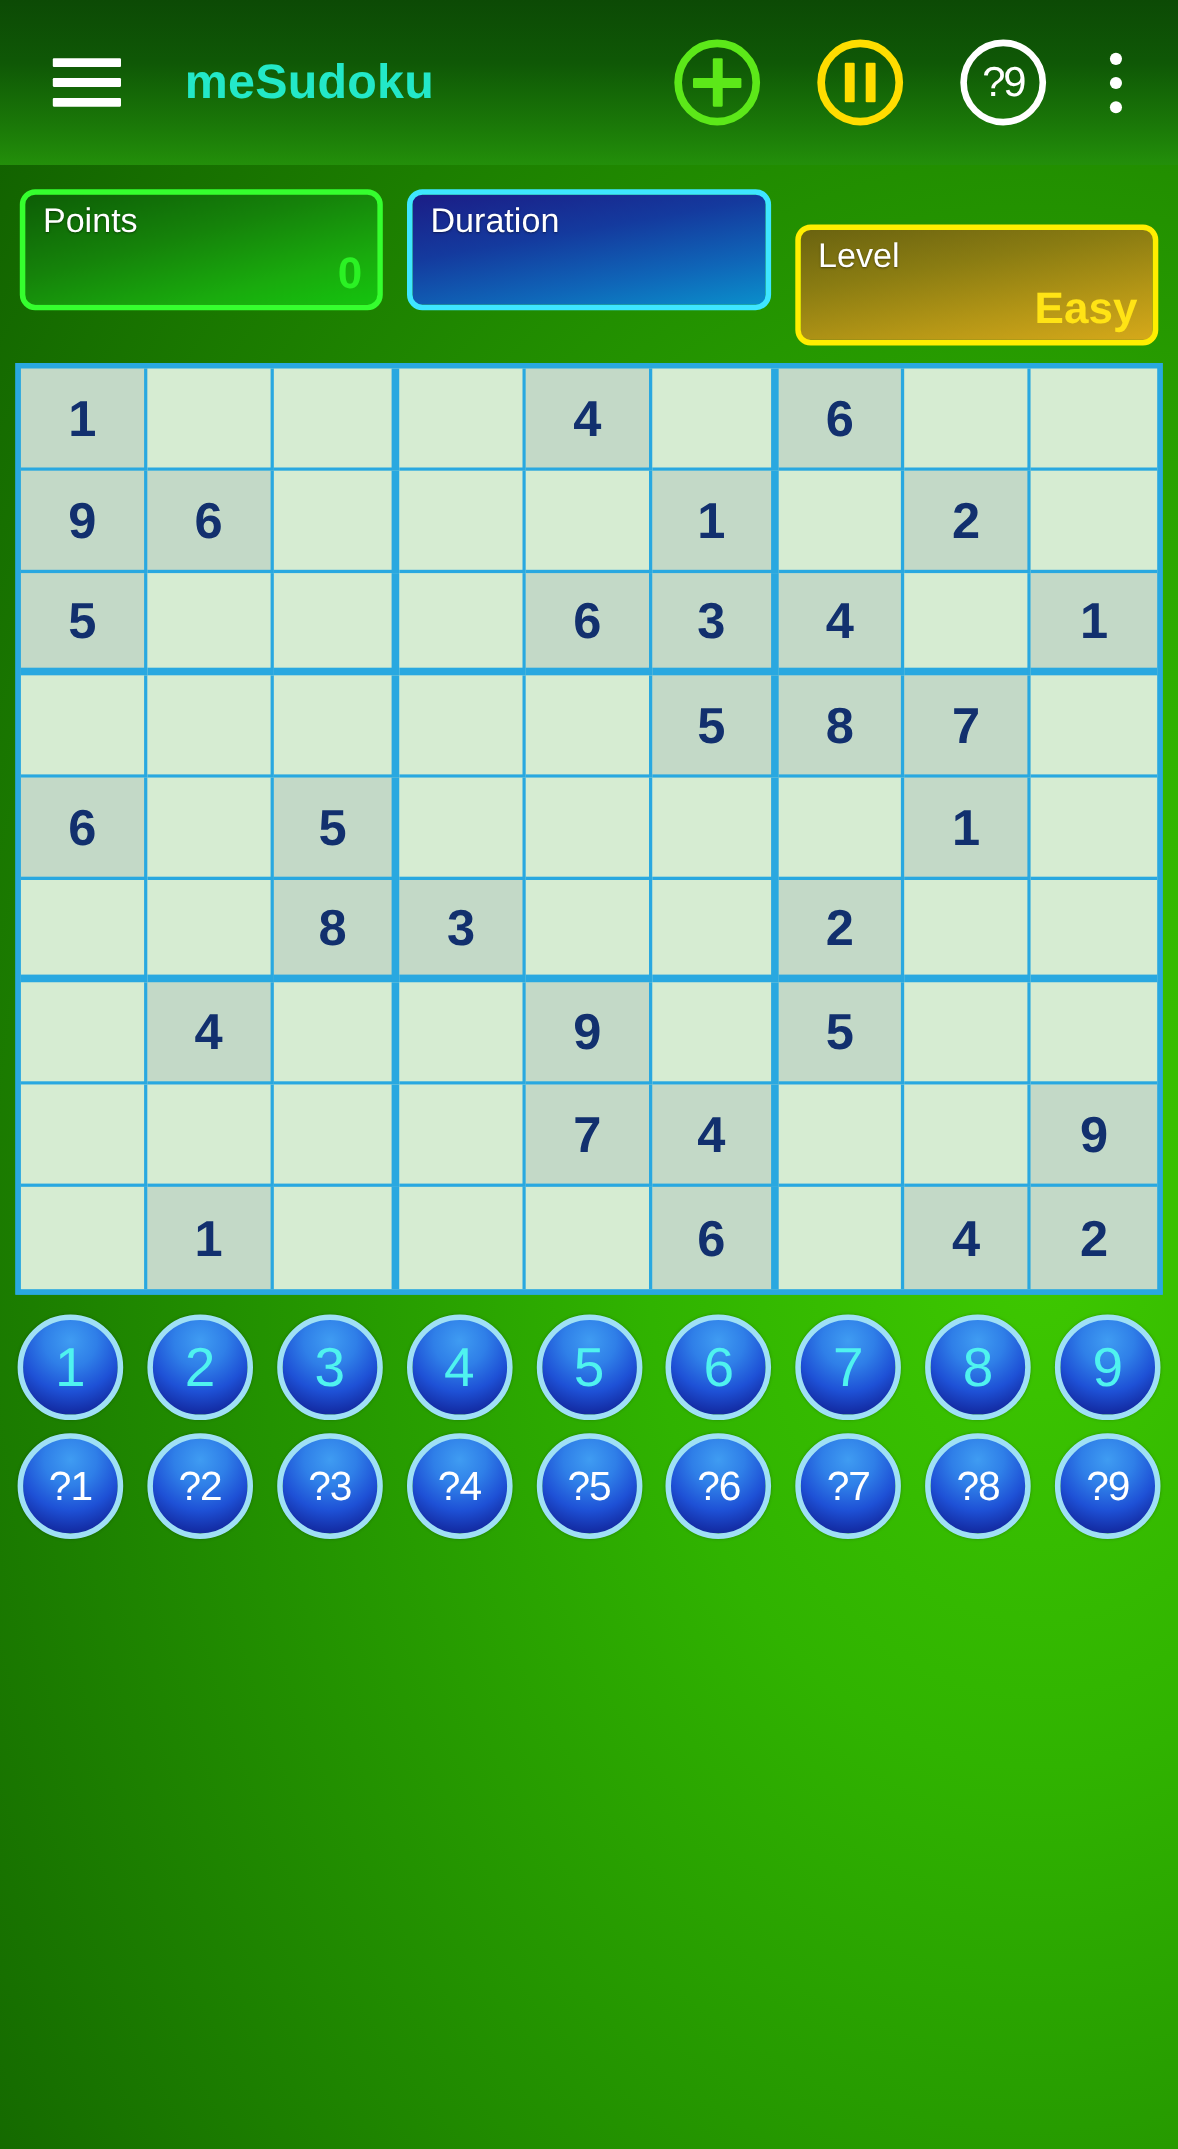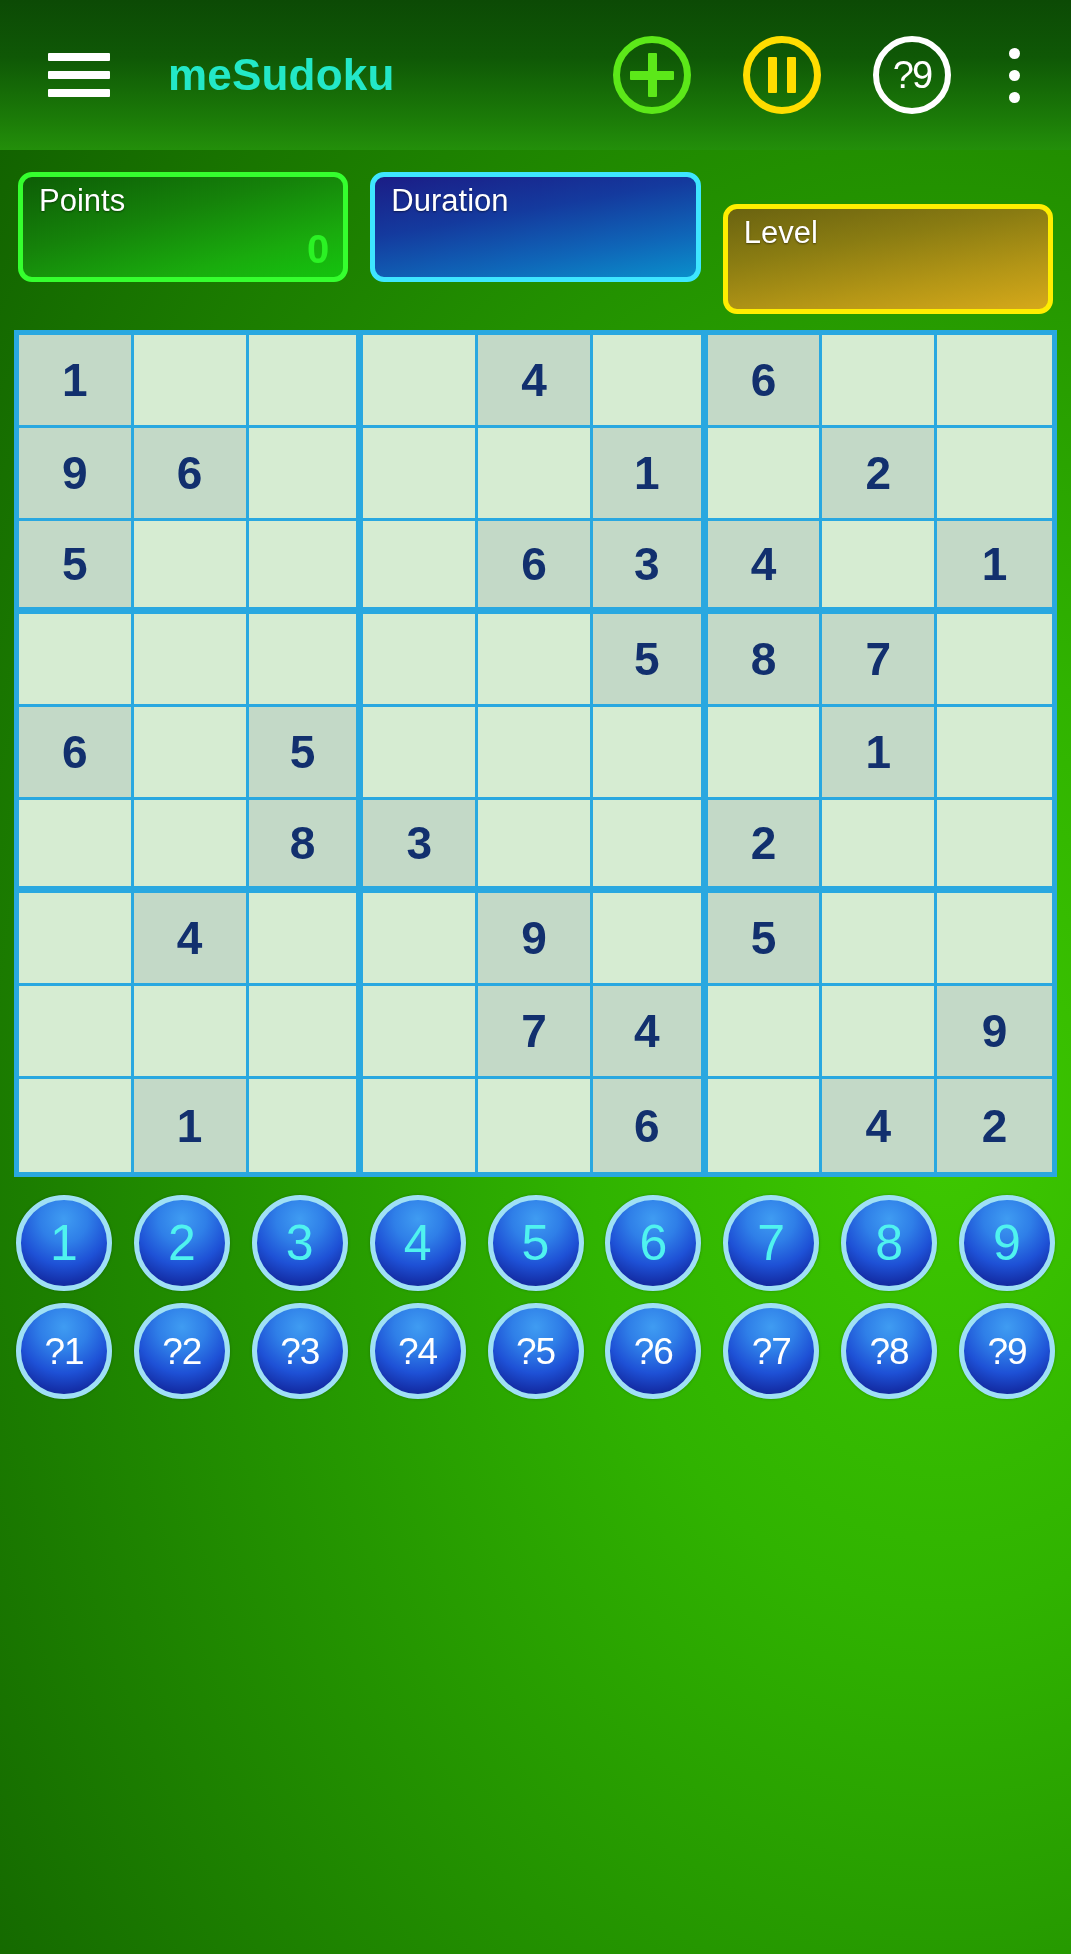--- a/index.html
+++ b/index.html
@@ -288,20 +288,21 @@
       <div class="p-label">Points</div>
       <div class="p-value">0</div>
     </div>
 
     <div class="panel duration">
       <div class="p-label">Duration</div>
     </div>
 
     <div class="panel level">
       <div class="p-label">Level</div>
+      <div class="p-value">Easy</div>
     </div>
 
   </div>
 
   <div class="board-wrap">
     <div class="board" id="board">
         <div class="cell filled">1</div>
         <div class="cell"></div>
         <div class="cell col-b"></div>
         <div class="cell"></div>

